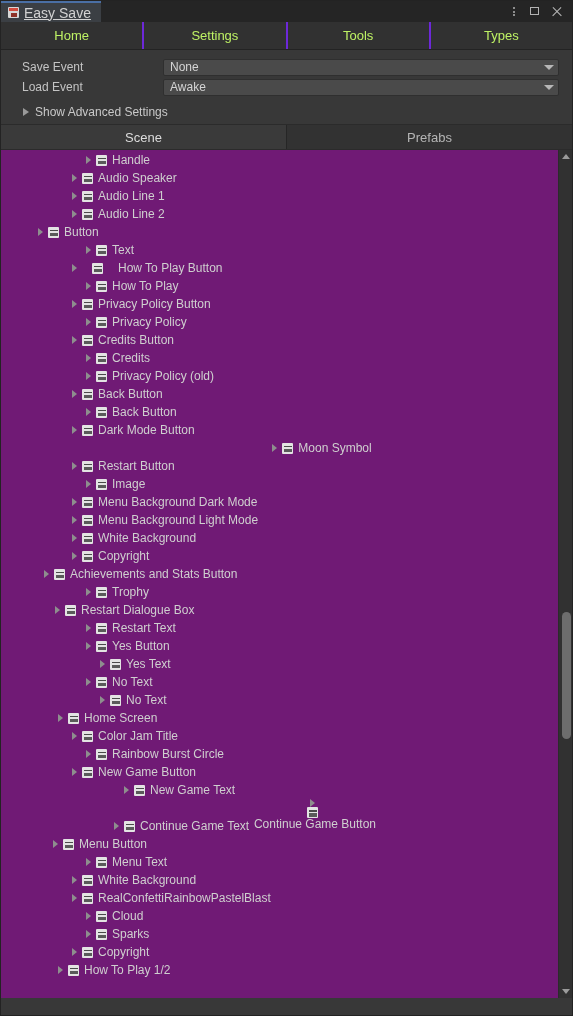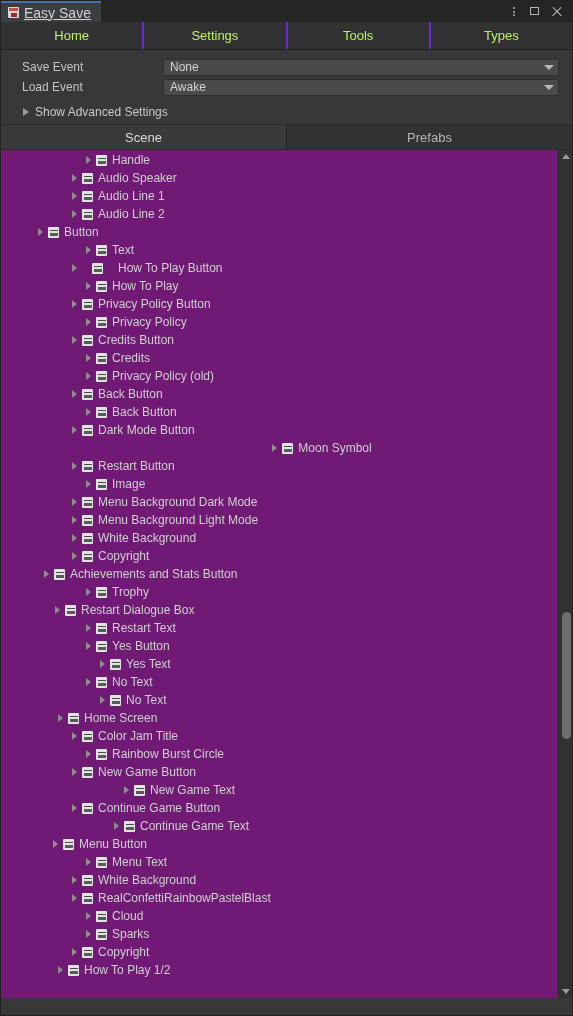--- a/index.html
+++ b/index.html
@@ -571,21 +571,21 @@
         <div class="tree-row" style="padding-left: 71px;">
           <span class="tri"></span>
           <span class="go-icon"></span>
           <span class="tree-label">New Game Button</span>
         </div>
         <div class="tree-row" style="padding-left: 85px; margin-left: 38px;">
           <span class="tri"></span>
           <span class="go-icon"></span>
           <span class="tree-label">New Game Text</span>
         </div>
-        <div class="tree-row" style="padding-left: 71px;">
+        <div class="tree-row" style="padding-left: 71px; flex-direction: column;">
           <span class="tri"></span>
           <span class="go-icon"></span>
           <span class="tree-label">Continue Game Button</span>
         </div>
         <div class="tree-row" style="padding-left: 113px;">
           <span class="tri"></span>
           <span class="go-icon"></span>
           <span class="tree-label">Continue Game Text</span>
         </div>
         <div class="tree-row" style="padding-left: 52px;">

